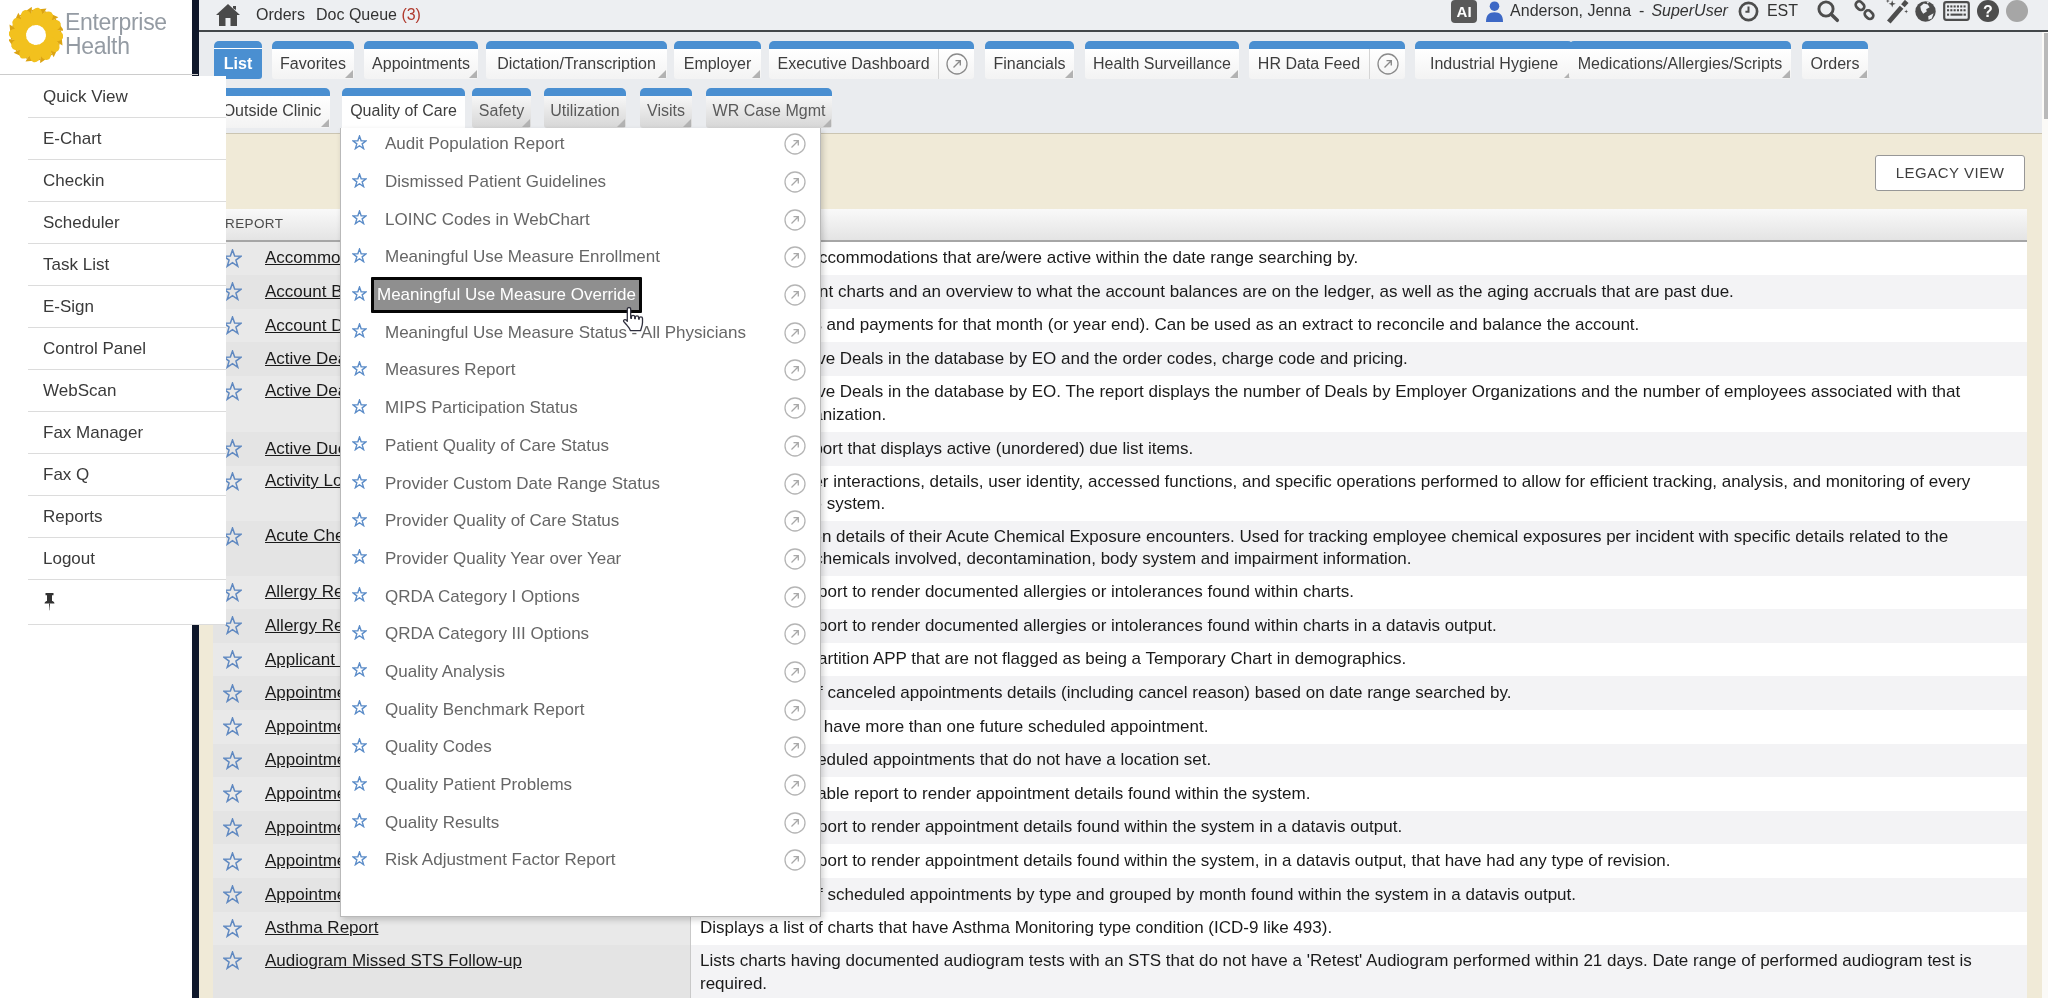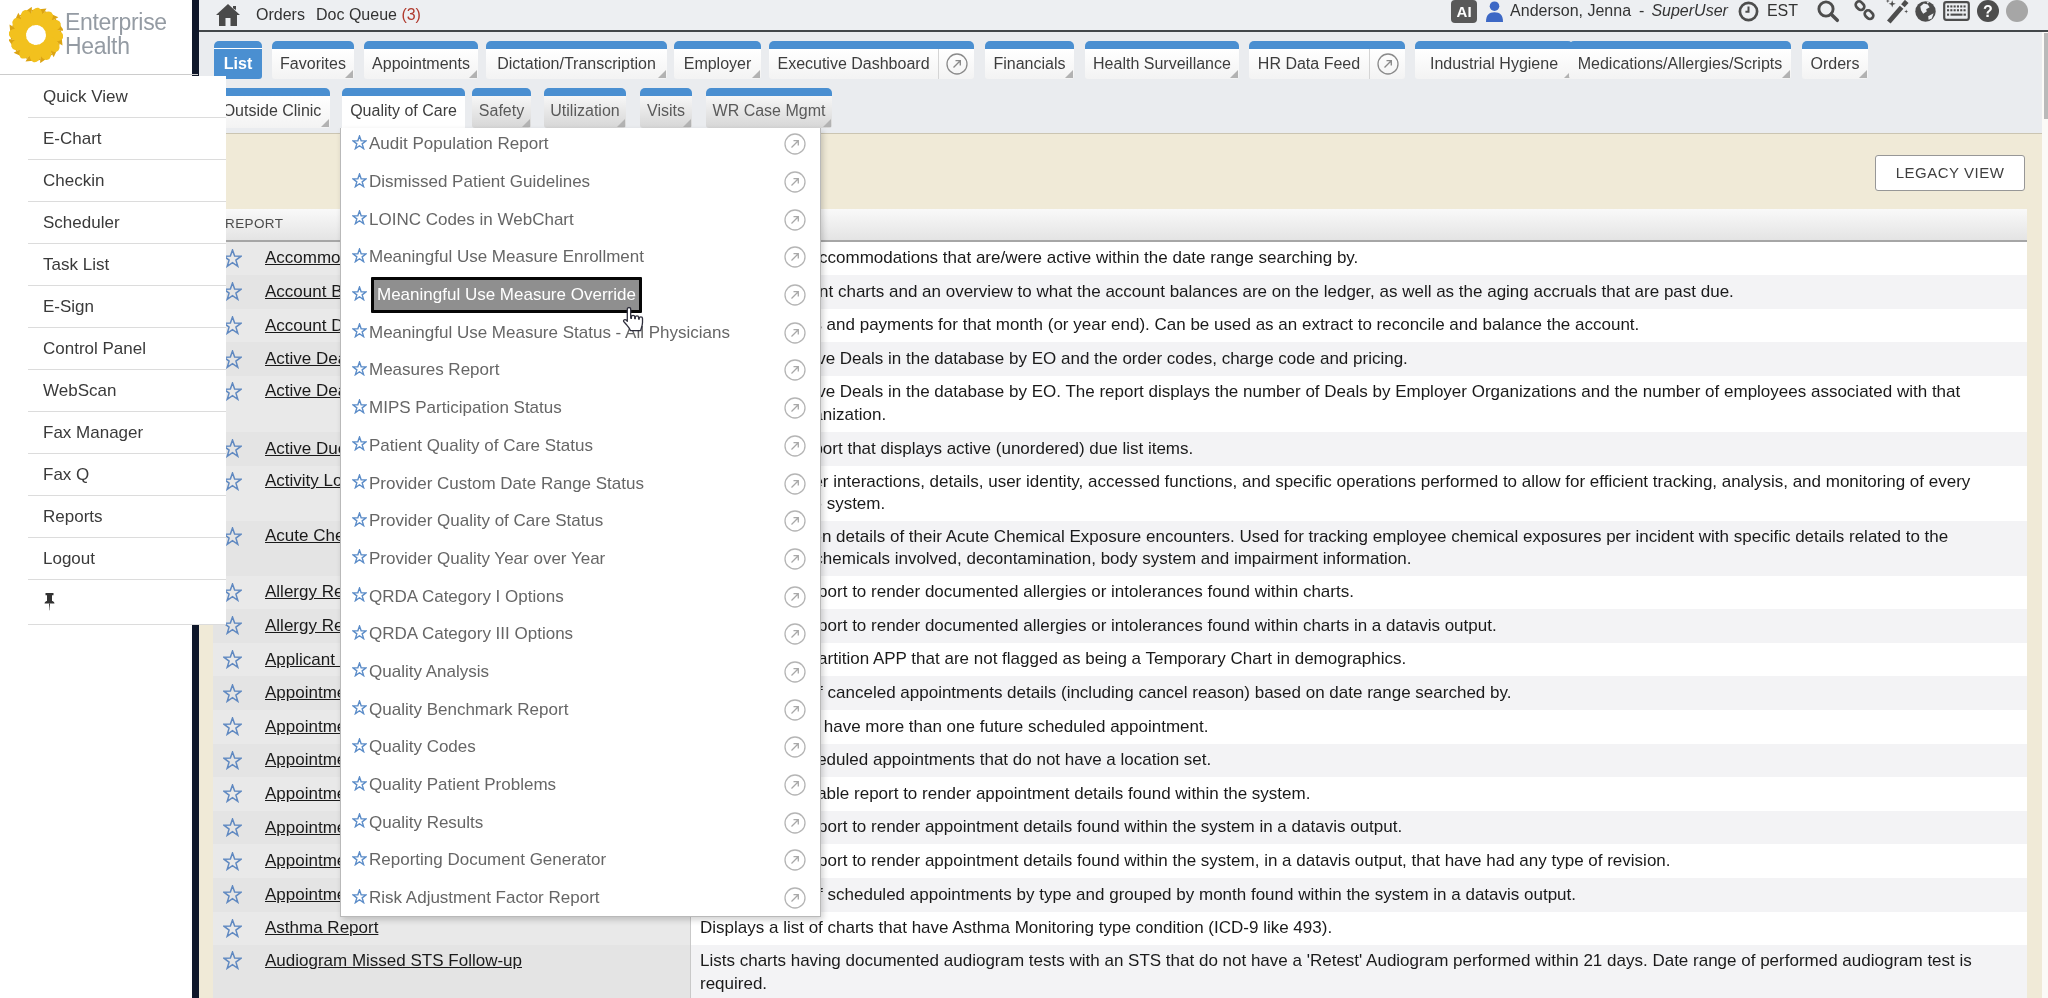--- a/index.html
+++ b/index.html
@@ -37,21 +37,21 @@
 .c2 a { color:#1a1a1a; text-decoration:underline; white-space:nowrap; }
 .c3 { flex:1; border-left:1px solid #c9c9c9; padding:5.4px 0 0 9px; font-size:17px; line-height:22.4px; color:#1a1a1a; }
 .c3 span { display:block; width:1285px; }
 .odd .c1,.odd .c2 { background:#e9e9e9; }
 .even .c1,.even .c2 { background:#e4e4e4; }
 .odd .c3 { background:#fff; }
 .even .c3 { background:#f3f3f5; }
 #dropdown { position:absolute; left:340px; top:127.5px; width:481px; height:789px; background:#fff; border:1px solid #b9b9b9; border-top:none; box-shadow:2px 3px 6px rgba(0,0,0,0.18); }
 .di { height:37.7px; display:flex; align-items:center; position:relative; }
 .di .star { margin-left:11px; flex:none; width:15px; }
-.di .lbl { margin-left:2px; font-size:17px; color:#666; white-space:nowrap; }
+.di .lbl { margin-left:18px; font-size:17px; color:#666; white-space:nowrap; }
 .di .circ { position:absolute; right:14px; top:50%; margin-top:-11px; }
 .lbl.hl { background:#8f8f8f; color:#fff; border:3px solid #060606; padding:5px 3px; margin-left:4px; border-radius:1px; }
 #scroll { position:absolute; left:2042px; top:32px; width:6px; height:966px; background:#fbfaf7; }
 #thumb { position:absolute; left:2044px; top:33px; width:4px; height:86px; background:#b9b9b9; }
 .navic { display:inline-block; vertical-align:middle; }
 #rightbar { position:absolute; right:20px; top:0; height:22px; display:flex; align-items:center; }
 </style>
 </head>
 <body>
 <div id="content">
@@ -780,30 +780,20 @@
         <span class="lbl">Quality Results</span>
         <svg class="circ" width="22" height="22" viewBox="0 0 22 22">
           <circle cx="11" cy="11" r="10" fill="none" stroke="#b5b5b5" stroke-width="1.3"></circle>
           <path d="M7.5 14.5 L14 8 M9.5 7.6 L14.3 7.6 L14.3 12.4" fill="none" stroke="#a8a8a8" stroke-width="1.3"></path>
         </svg>
       </div>
       <div class="di">
         <span class="star"><svg width="15" height="15" viewBox="0 0 15 15">
             <polygon points="7.50,1.00 9.15,5.73 14.16,5.84 10.16,8.87 11.61,13.66 7.50,10.80 3.39,13.66 4.84,8.87 0.84,5.84 5.85,5.73" fill="none" stroke="#5b8cc8" stroke-width="1.4" stroke-linejoin="miter"></polygon>
           </svg></span>
-        <span class="lbl">Reporting Document Generator</span>
-        <svg class="circ" width="22" height="22" viewBox="0 0 22 22">
-          <circle cx="11" cy="11" r="10" fill="none" stroke="#b5b5b5" stroke-width="1.3"></circle>
-          <path d="M7.5 14.5 L14 8 M9.5 7.6 L14.3 7.6 L14.3 12.4" fill="none" stroke="#a8a8a8" stroke-width="1.3"></path>
-        </svg>
-      </div>
-      <div class="di">
-        <span class="star"><svg width="15" height="15" viewBox="0 0 15 15">
-            <polygon points="7.50,1.00 9.15,5.73 14.16,5.84 10.16,8.87 11.61,13.66 7.50,10.80 3.39,13.66 4.84,8.87 0.84,5.84 5.85,5.73" fill="none" stroke="#5b8cc8" stroke-width="1.4" stroke-linejoin="miter"></polygon>
-          </svg></span>
         <span class="lbl">Risk Adjustment Factor Report</span>
         <svg class="circ" width="22" height="22" viewBox="0 0 22 22">
           <circle cx="11" cy="11" r="10" fill="none" stroke="#b5b5b5" stroke-width="1.3"></circle>
           <path d="M7.5 14.5 L14 8 M9.5 7.6 L14.3 7.6 L14.3 12.4" fill="none" stroke="#a8a8a8" stroke-width="1.3"></path>
         </svg>
       </div>
     </div>
   </div>
 <svg id="cursor" style="position:absolute;left:620px;top:307px" width="26" height="26" viewBox="0 0 26 26">
     <path d="M7.3 2.2 C7.3 1.2 8.1 0.5 9 0.5 C9.9 0.5 10.7 1.2 10.7 2.2 L10.7 11.2 L11.4 11.3 L11.4 10 C11.4 9.1 12.2 8.4 13.1 8.4 C14 8.4 14.7 9.1 14.7 10 L14.7 11.5 L15.3 11.6 L15.3 10.5 C15.3 9.6 16.1 8.9 17 8.9 C17.9 8.9 18.6 9.6 18.6 10.5 L18.6 12 L19.2 12.1 L19.2 11.4 C19.2 10.5 20 9.8 20.9 9.8 C21.8 9.8 22.5 10.5 22.5 11.4 L22.5 15.6 C22.5 19.5 20.7 21.6 20.7 23.6 L10.3 23.6 C10.3 22.1 8.6 20.3 6.9 18.2 C5.6 16.6 4.2 15.2 3.8 14.6 C3.2 13.7 3.9 12.6 5 12.6 C5.6 12.6 6.1 12.9 6.5 13.3 L7.3 14.3 Z" fill="#fff" stroke="#2e2e3c" stroke-width="1.3" stroke-linejoin="round"></path>

